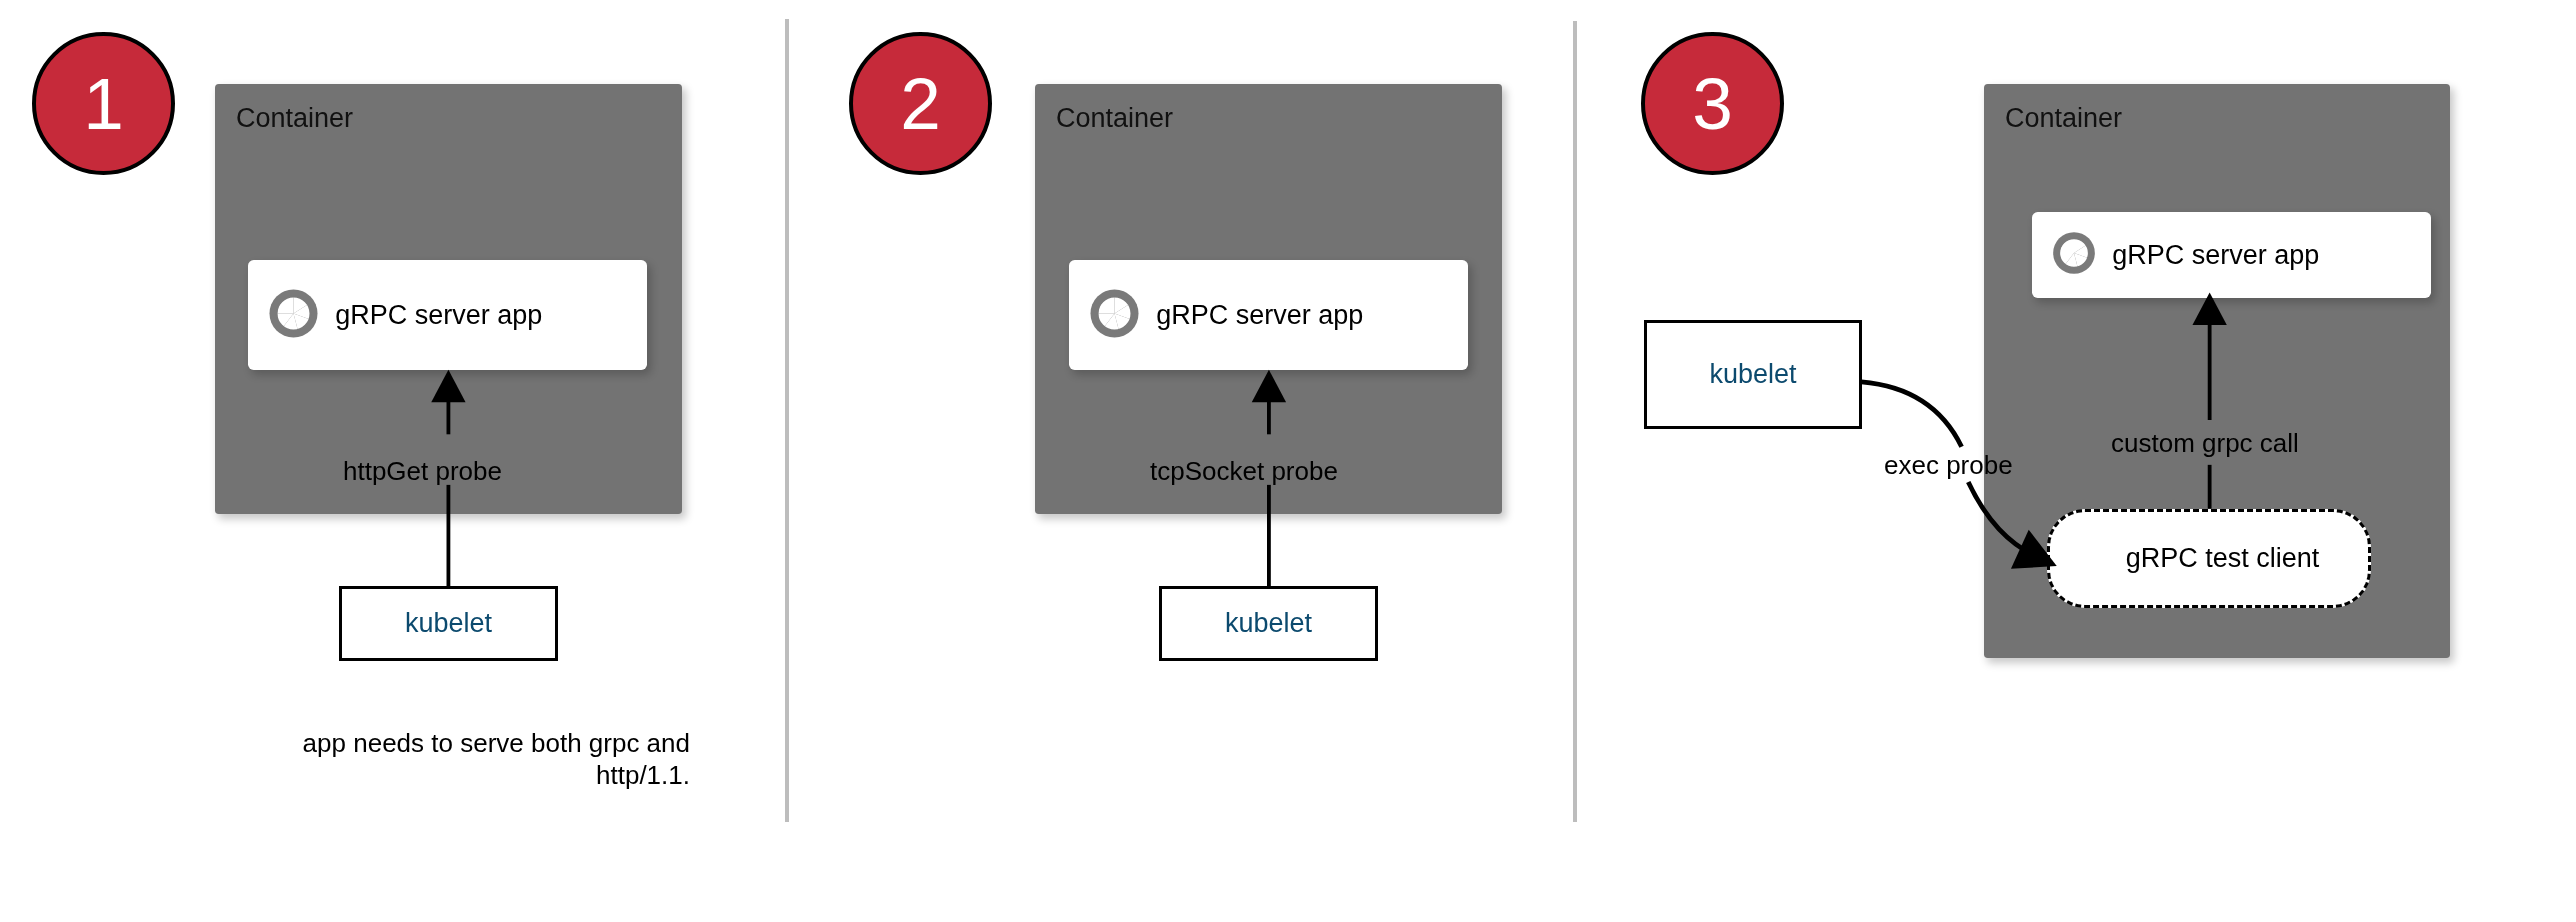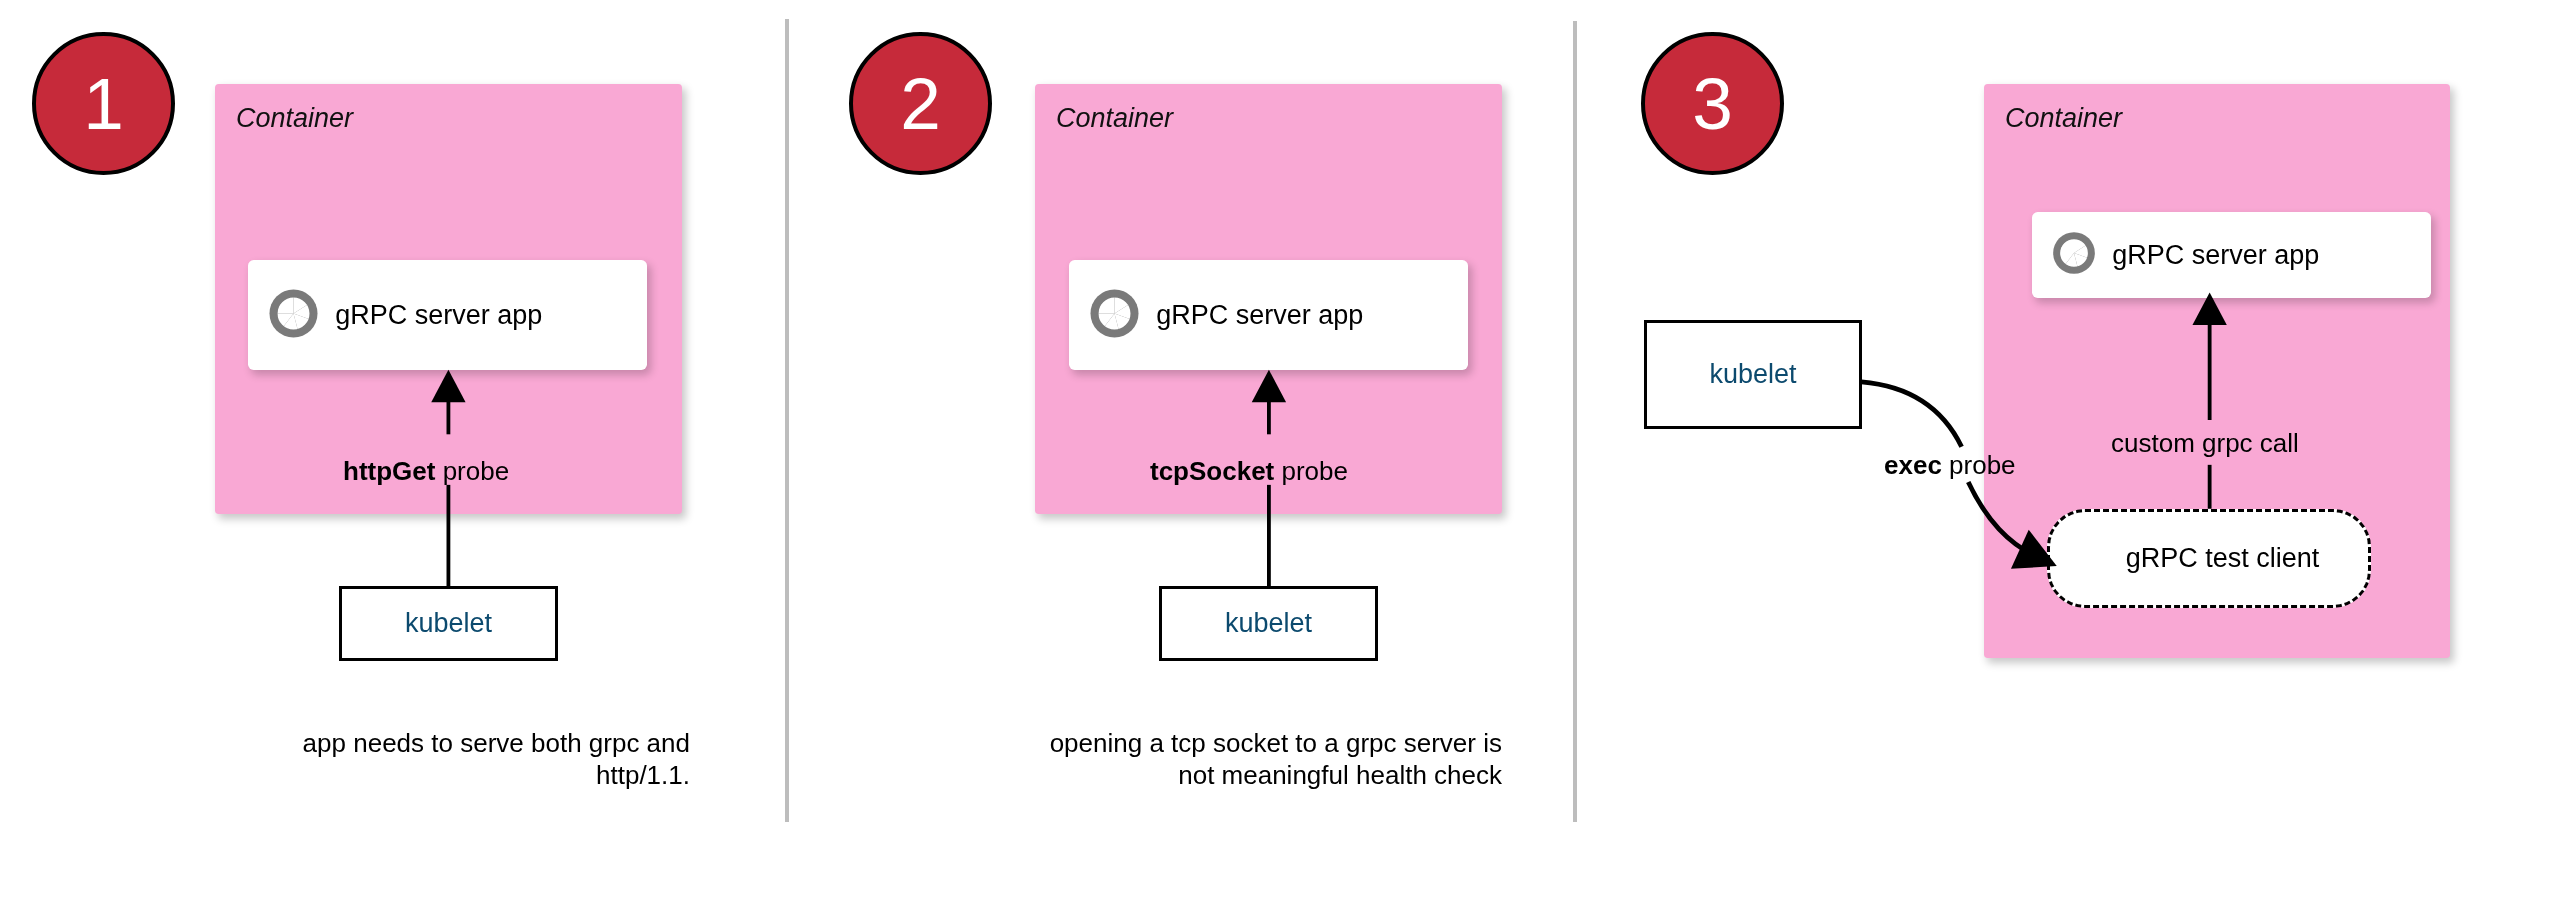--- a/index.html
+++ b/index.html
@@ -43,24 +43,23 @@
     color: #ffffff;
     font-size: 73px;
     line-height: 1;
     font-weight: 400;
     letter-spacing: 0;
   }
 
   
   .container-box {
     position: absolute;
-    background: #f9a8d4;
+    background: #737373;
     border-radius: 3.8px;
     box-shadow: 3.8px 4.8px 8.6px rgba(0,0,0,0.22);
-    font-style: italic;
   }
   .container-label {
     position: absolute;
     left: 21px;
     top: 19px;
     font-size: 27px;
     color: #111111;
     white-space: nowrap;
   }
 
@@ -120,21 +119,21 @@
   }
 
   
   .edge-label {
     position: absolute;
     font-size: 26px;
     color: #000000;
     white-space: nowrap;
     background: transparent;
   }
-  .edge-label b { font-weight: bold; margin-top: 20px; }
+  .edge-label b { font-weight: normal; margin-top: 20px; }
 
   
   .arrow-layer {
     position: absolute;
     left: 0;
     top: 0;
     width: 2576px;
     height: 923px;
     pointer-events: none;
   }
@@ -219,21 +218,20 @@
   </div>
 
   <div class="edge-label" style="left:1150px; top:456px;">
     <b>tcpSocket</b><span> probe</span>
   </div>
 
   <div class="kubelet-box" style="left:1159px; top:586px; width:219px; height:75px;">
     <span class="kubelet-label">kubelet</span>
   </div>
 
-  <div class="caption" style="left:1035px; top:728px; width:467px;">opening a tcp socket to a grpc server is not meaningful health check</div>
 
   <div class="badge" style="left:1641px; top:32px;">
     <span class="badge-num">3</span>
   </div>
 
   <div class="container-box" style="left:1984px; top:84px; width:466px; height:574px;">
     <div class="container-label">Container</div>
   </div>
 
   <div class="app-card" style="left:2032px; top:212px; width:399px; height:86px;">

